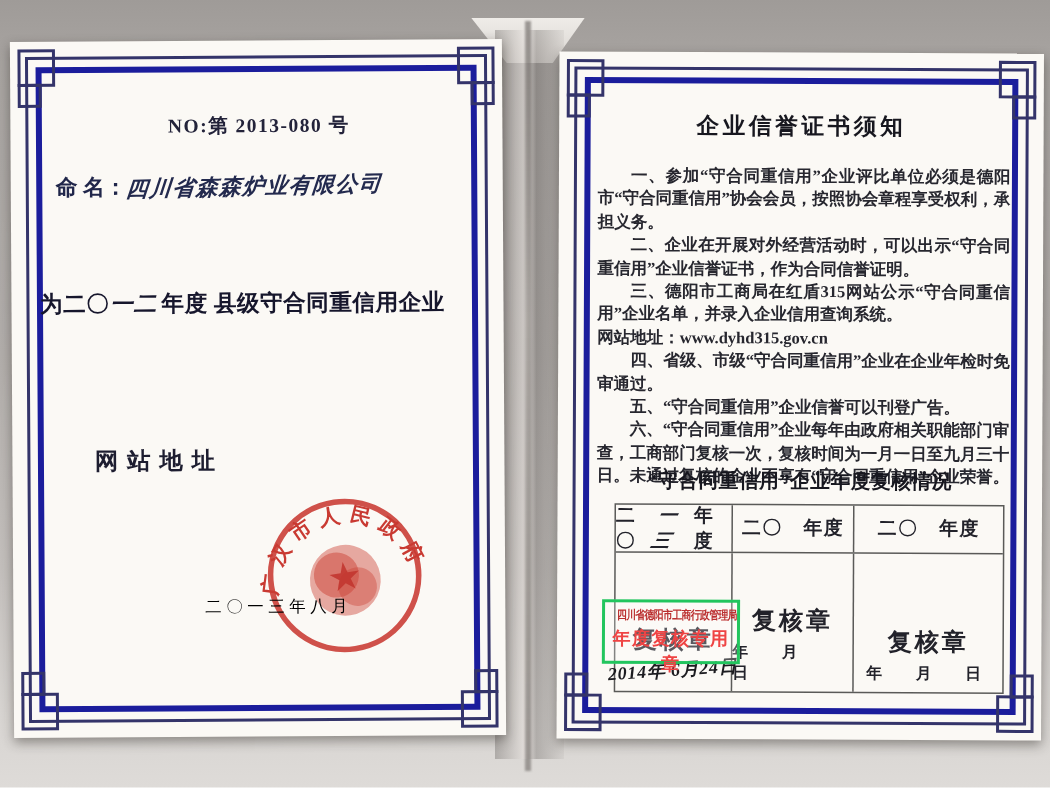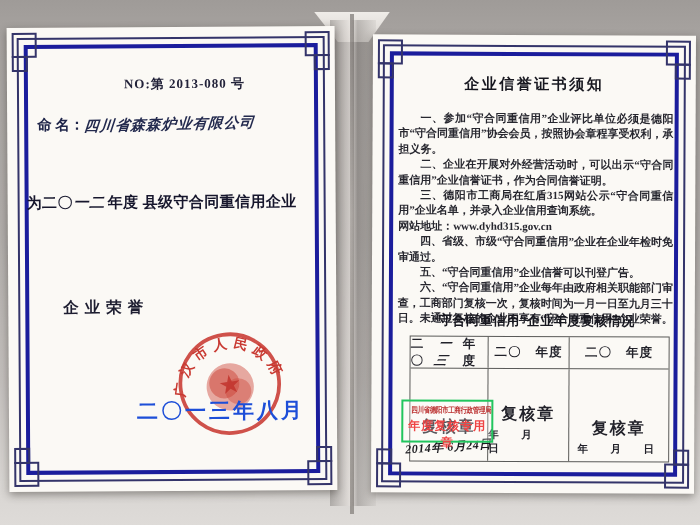--- a/index.html
+++ b/index.html
@@ -33,32 +33,32 @@
   .corner{position:absolute;width:40px;height:40px;}
   .corner .sq-a{position:absolute;left:5px;top:5px;width:21px;height:21px;border:2px solid #34346a;}
   .corner .sq-b{position:absolute;left:5px;top:28px;width:12px;height:12px;border:2px solid #34346a;}
   .c-tl{left:0;top:0;}
   .c-tr{right:0;top:0;transform:scaleX(-1);}
   .c-br{right:0;bottom:0;transform:scale(-1,-1);}
   .c-bl{left:0;bottom:0;transform:scaleY(-1);}
   
   .serifed{font-family:"Liberation Serif","DejaVu Serif",serif;}
   .no-line{position:absolute;left:105px;top:48px;font-size:13px;font-weight:bold;
-    color:#23233a;letter-spacing:1px;margin-left:12px;}
+    color:#23233a;letter-spacing:1px;}
   .name-line{position:absolute;left:30px;top:88px;font-size:14.5px;font-weight:bold;color:#20264a;}
   .handwrit{display:inline-block;transform:skewX(-6deg) rotate(-1deg);font-style:italic;
     color:#232a4e;letter-spacing:1px;}
   .award-title{position:absolute;left:19px;top:166px;width:292px;font-size:15px;font-weight:bold;
     color:#16162c;white-space:nowrap;letter-spacing:.4px;}
   .award-hand{display:inline-block;transform:skewX(-12deg);padding:0 2px;}
   .issue-line{position:absolute;left:55px;top:270px;font-size:15.5px;font-weight:bold;
     color:#1d1d30;letter-spacing:6px;}
   .gov-seal{position:absolute;left:162px;top:298px;width:118px;height:118px;transform:rotate(-8deg);opacity:.92;}
-  .date-line{position:absolute;left:128px;top:370px;font-size:21px;font-weight:bold;
-    color:#1d4ed8;letter-spacing:3px;z-index:3;}
+  .date-line{position:absolute;left:128px;top:370px;font-size:11px;font-weight:normal;
+    color:#000000;letter-spacing:3px;z-index:3;}
   
   .notice-title{position:absolute;left:0;right:0;top:40px;text-align:center;font-size:15px;
     font-weight:bold;color:#17171f;letter-spacing:2.5px;}
   .notice-body{position:absolute;left:26px;right:22px;top:76px;color:#27272f;
     font-size:11px;font-weight:bold;line-height:15.4px;text-align:justify;}
   .notice-body p{margin:0;}
   .notice-body p.indent{text-indent:2em;}
   .review-header{position:absolute;left:0;right:0;top:277px;text-align:center;font-size:13px;
     font-weight:bold;color:#17171f;letter-spacing:.5px;}
   .review-table{position:absolute;left:38px;top:301px;width:258px;height:124px;
@@ -114,21 +114,21 @@
   <div class="no-line serifed">NO:第 2013-080 号</div>
 
   <div class="name-line serifed">
     <span>命 名：</span><span class="handwrit">四川省森森炉业有限公司</span>
   </div>
 
   <div class="award-title serifed">
     <span>为二〇</span><span class="award-hand">一二</span><span>年度 县级守合同重信用企业</span>
   </div>
 
-  <div class="issue-line serifed">企业荣誉</div>
+  <div class="issue-line serifed">网站地址</div>
 
   <svg class="gov-seal" viewBox="0 0 110 110">
     <circle cx="55" cy="55" r="46" fill="none" stroke="#c52a22" stroke-width="3.5" opacity=".88"></circle>
     <circle cx="55" cy="58" r="22" fill="#c93527" opacity=".45"></circle>
     <circle cx="50" cy="54" r="14" fill="#c93527" opacity=".5"></circle>
     <circle cx="62" cy="63" r="12" fill="#c93527" opacity=".4"></circle>
     <text x="55" y="64" text-anchor="middle" font-size="24" fill="#bc241d" opacity=".85">★</text>
     <path id="sealArc" d="M 13,74 A 43,43 0 1 1 97,74" fill="none"></path>
     <text fill="#c52a22" font-size="13" font-weight="bold" letter-spacing="5">
       <textPath href="#sealArc" startOffset="8%">广汉市人民政府</textPath>

